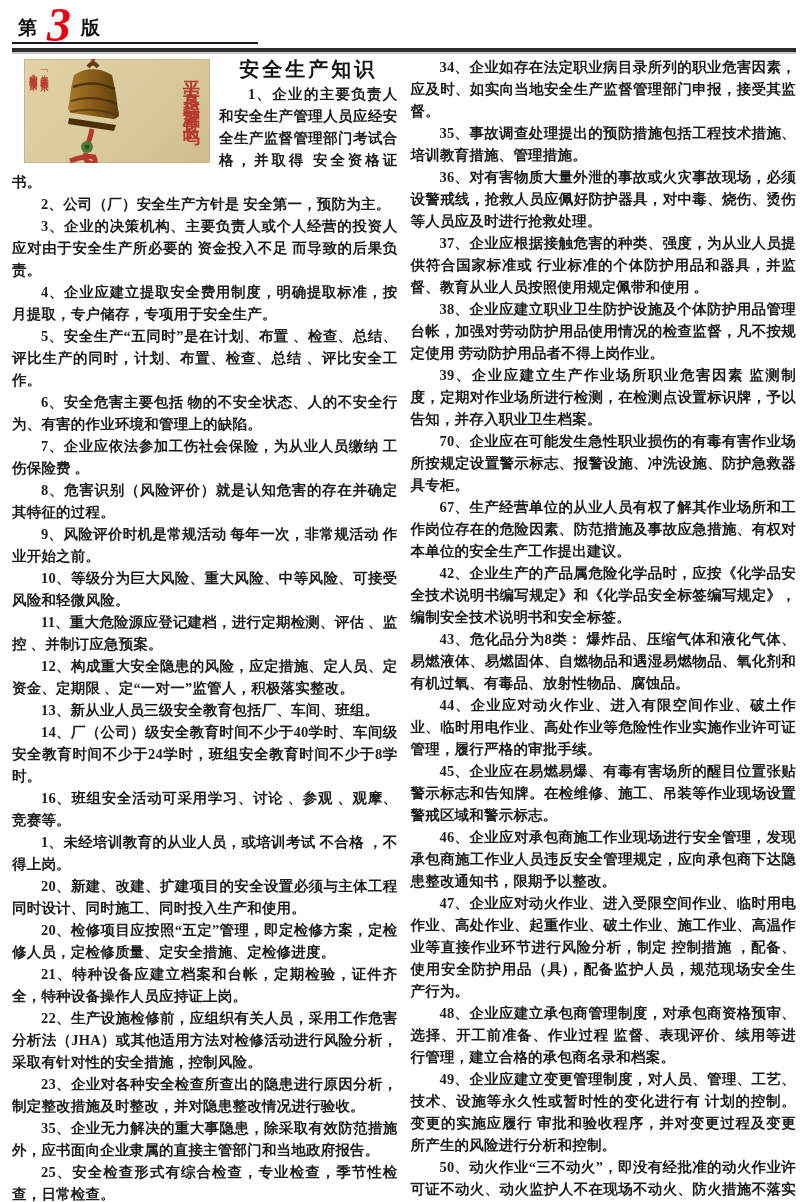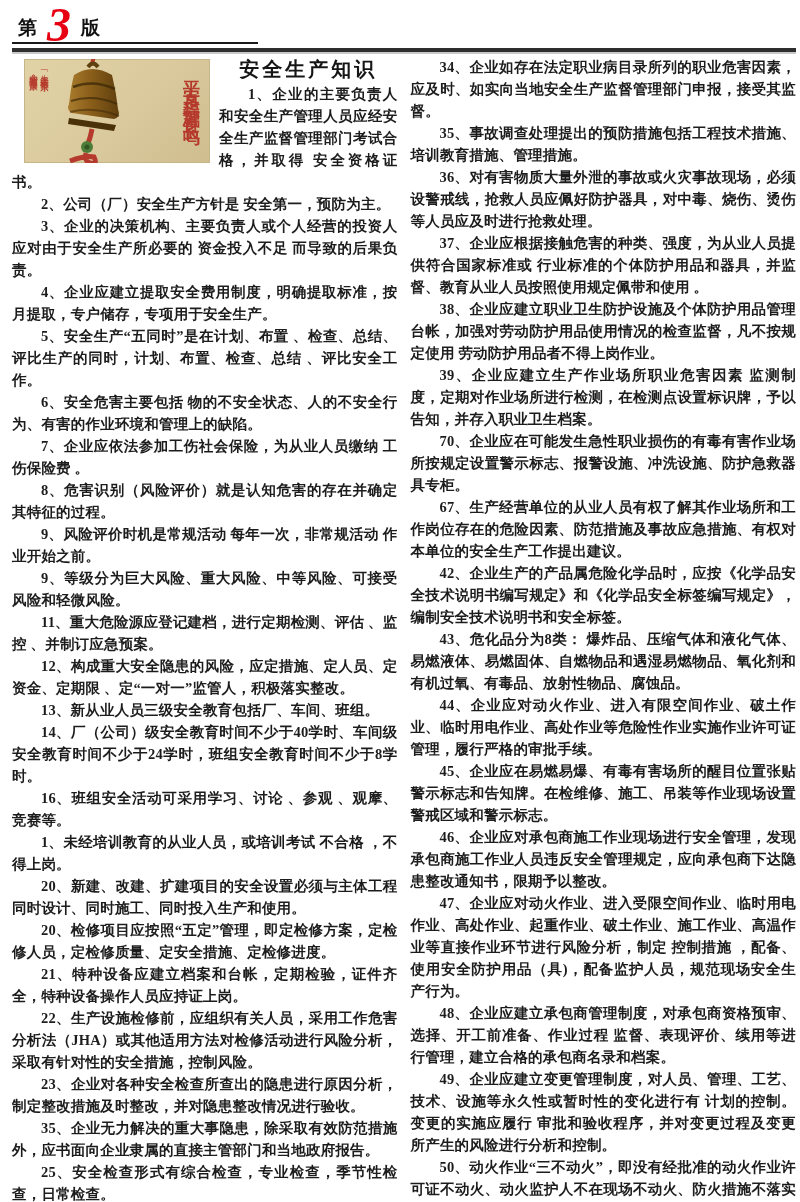--- a/index.html
+++ b/index.html
@@ -173,21 +173,21 @@
           <p class="item">5、安全生产“五同时”是在计划、布置 、检查、总结、评比生产的同时，计划、布置、检查、总结 、评比安全工作。</p>
 
           <p class="item">6、安全危害主要包括 物的不安全状态、人的不安全行为、有害的作业环境和管理上的缺陷。</p>
 
           <p class="item">7、企业应依法参加工伤社会保险，为从业人员缴纳 工伤保险费 。</p>
 
           <p class="item">8、危害识别（风险评价）就是认知危害的存在并确定其特征的过程。</p>
 
           <p class="item">9、风险评价时机是常规活动 每年一次，非常规活动 作业开始之前。</p>
 
-          <p class="item">9、等级分为巨大风险、重大风险、中等风险、可接受风险和轻微风险。</p>
+          <p class="item">10、等级分为巨大风险、重大风险、中等风险、可接受风险和轻微风险。</p>
 
           <p class="item">11、重大危险源应登记建档，进行定期检测、评估 、监控 、并制订应急预案。</p>
 
           <p class="item">12、构成重大安全隐患的风险，应定措施、定人员、定资金、定期限 、定“一对一”监管人，积极落实整改。</p>
 
           <p class="item">13、新从业人员三级安全教育包括厂、车间、班组。</p>
 
           <p class="item">14、厂（公司）级安全教育时间不少于40学时、车间级安全教育时间不少于24学时，班组安全教育时间不少于8学时。</p>
 
 

